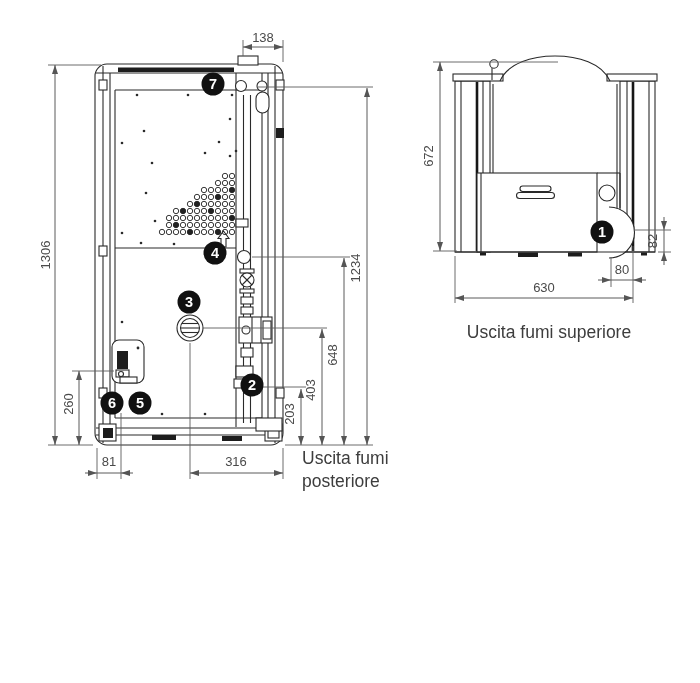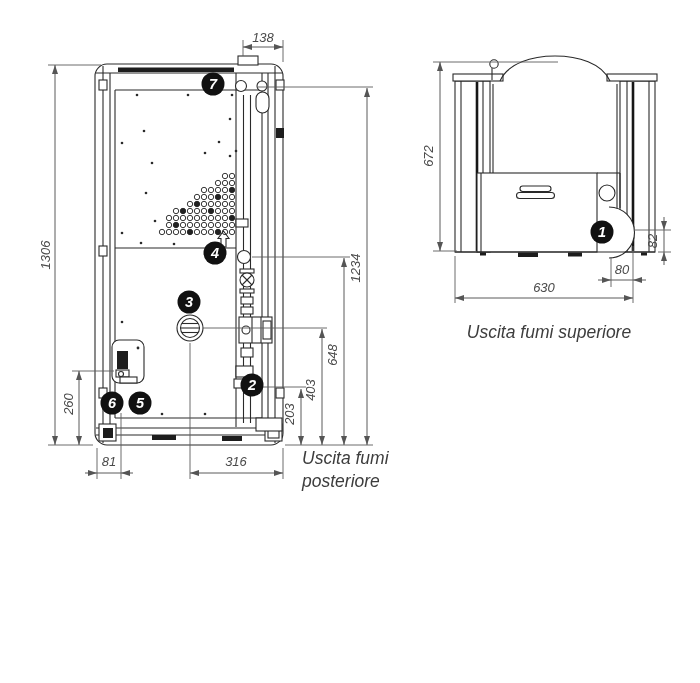--- a/index.html
+++ b/index.html
@@ -1,17 +1,17 @@
 <!DOCTYPE html>
 <html><head>
 <meta charset="utf-8">
 <style>
   html,body{margin:0;padding:0;background:#fff;}
   #stage{position:relative;width:700px;height:683px;background:#fff;overflow:hidden;
-         font-family:"Liberation Sans", sans-serif;font-style:italic;}
+         font-family:"Liberation Sans", sans-serif;}
   svg text{font-family:"Liberation Sans", sans-serif;}
   .ln{stroke:#2a2a2a;stroke-width:1.1;fill:none;}
   .lnf{stroke:#2a2a2a;stroke-width:1.1;fill:#fff;}
   .thick{stroke:#161616;stroke-width:2.6;fill:none;}
   .dk{fill:#1d1d1d;stroke:none;}
   .dl{stroke:#5b5b5b;stroke-width:0.9;fill:none;}
   .dml{stroke:#5b5b5b;stroke-width:1;fill:none;}
   .dim{font-size:13px;fill:#4a4a4a;}
   .cap{font-size:17.5px;fill:#3d3d3d;}
   .co{fill:#111;}

